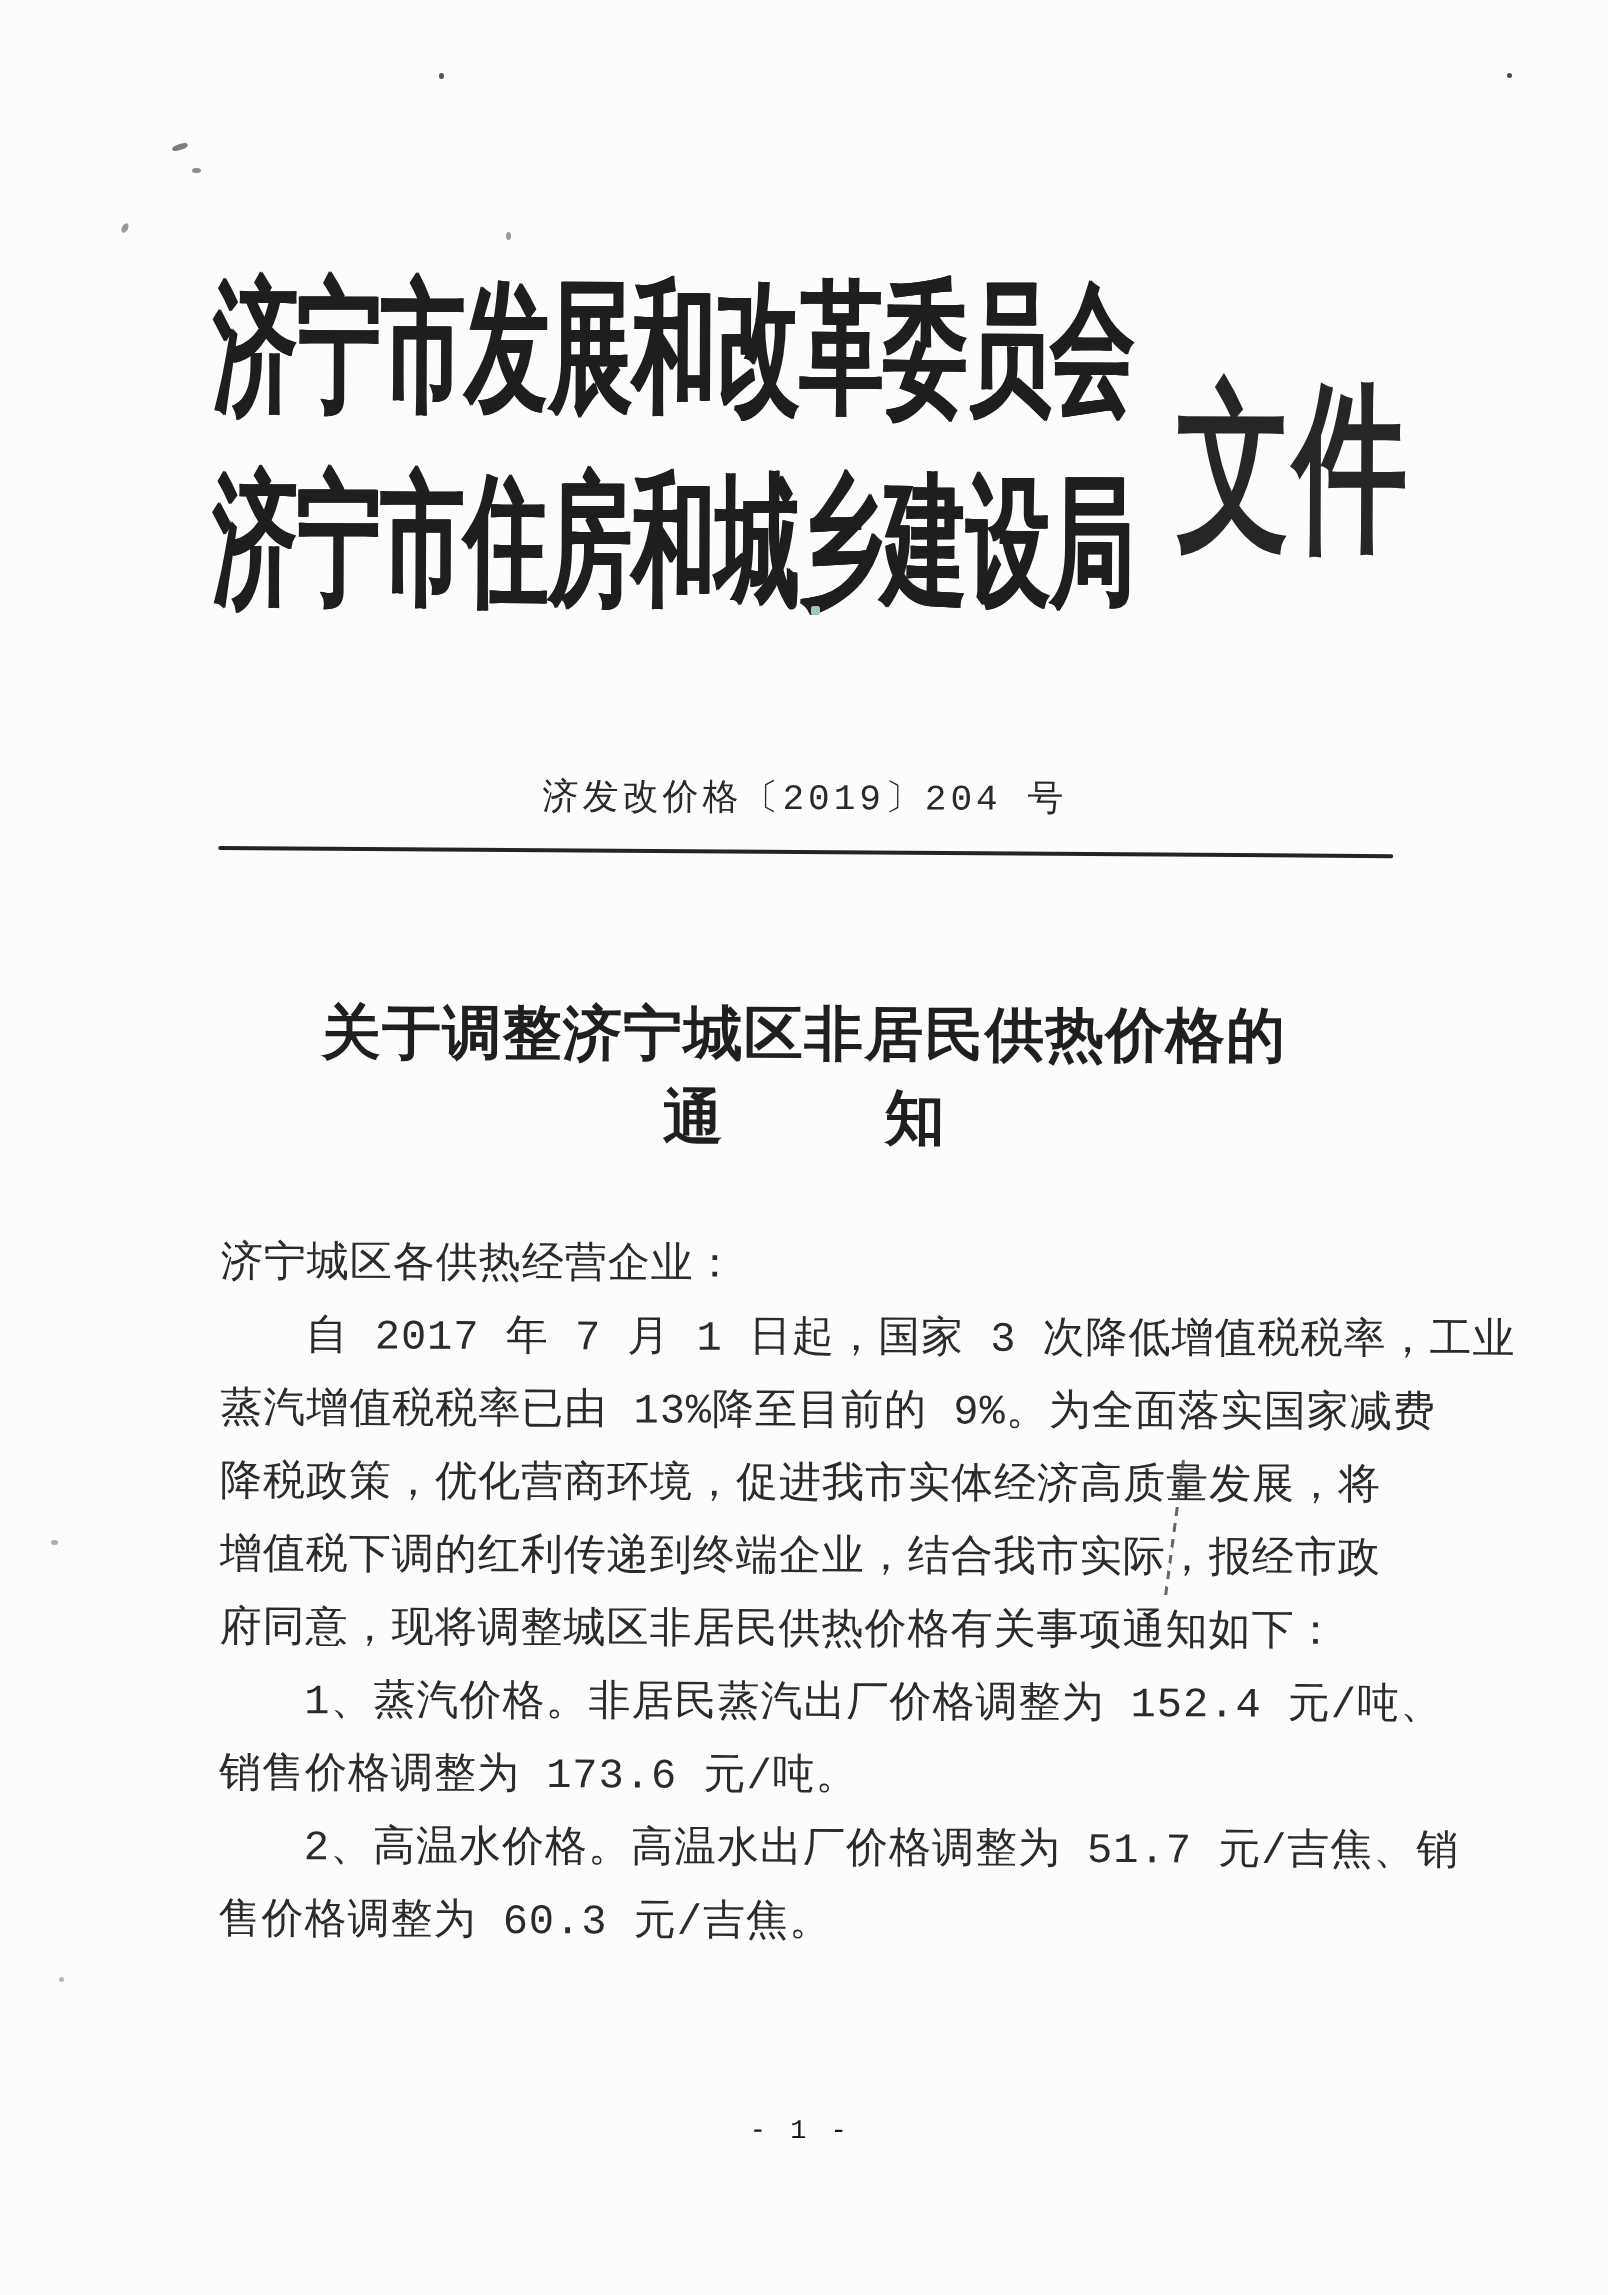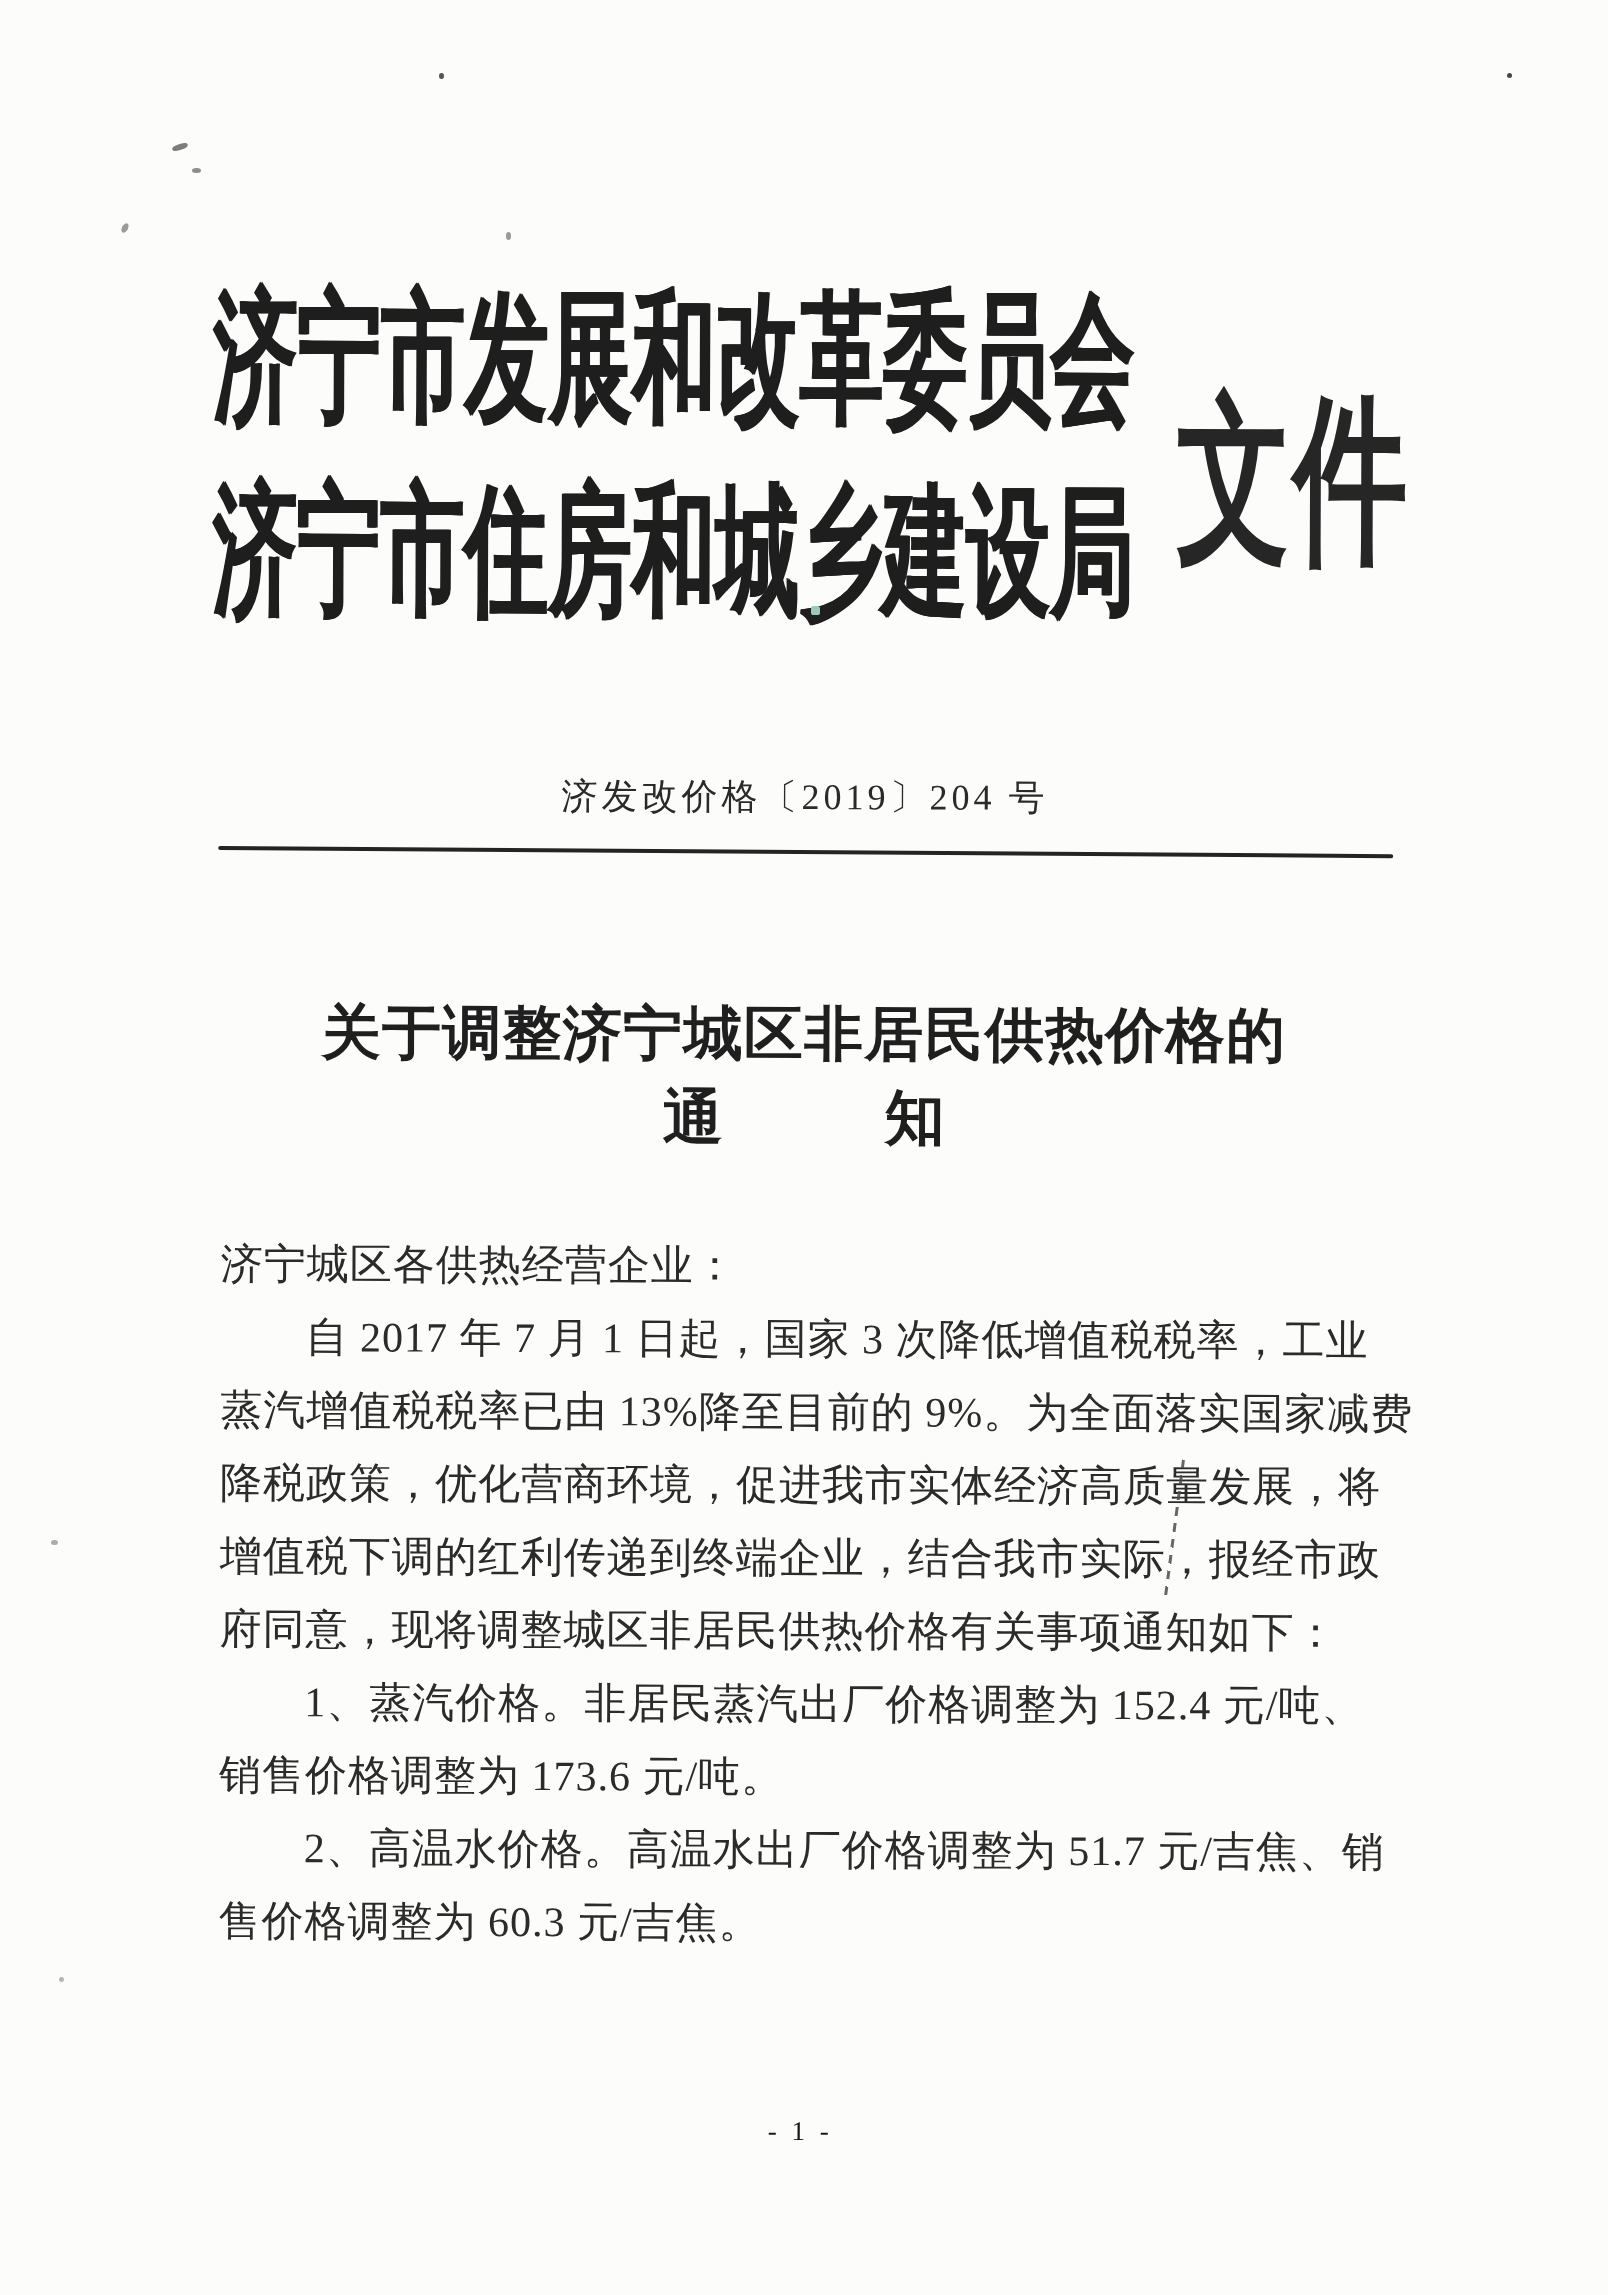--- a/index.html
+++ b/index.html
@@ -4,21 +4,21 @@
 <style>
   html, body { margin: 0; padding: 0; }
   body { background: #e8e8e6; }
   .page {
     position: relative;
     width: 1609px;
     height: 2295px;
     margin: 0 auto;
     background: #fcfcfa;
     overflow: hidden;
-    font-family: Liberation Serif, serif;
+    font-family: Liberation Mono, monospace;
     color: #222222;
   }
   .content {
     position: absolute;
     inset: 0;
     transform: rotate(0.2deg);
     transform-origin: 50% 40%;
   }
   
   .org-line {

